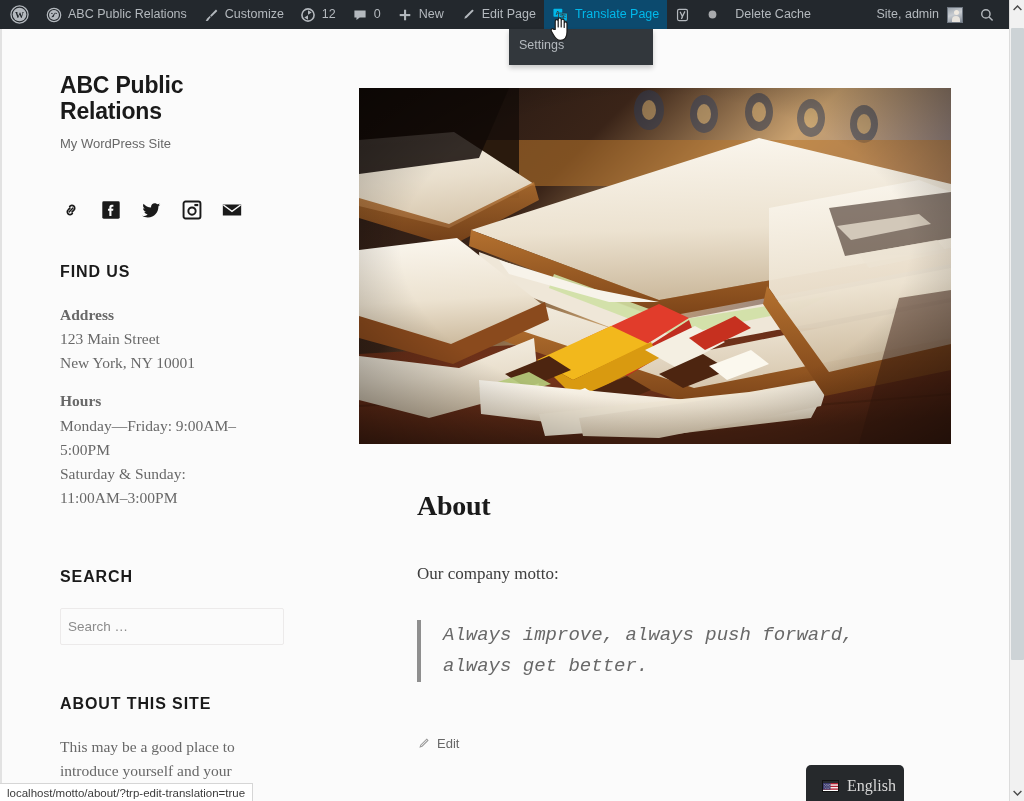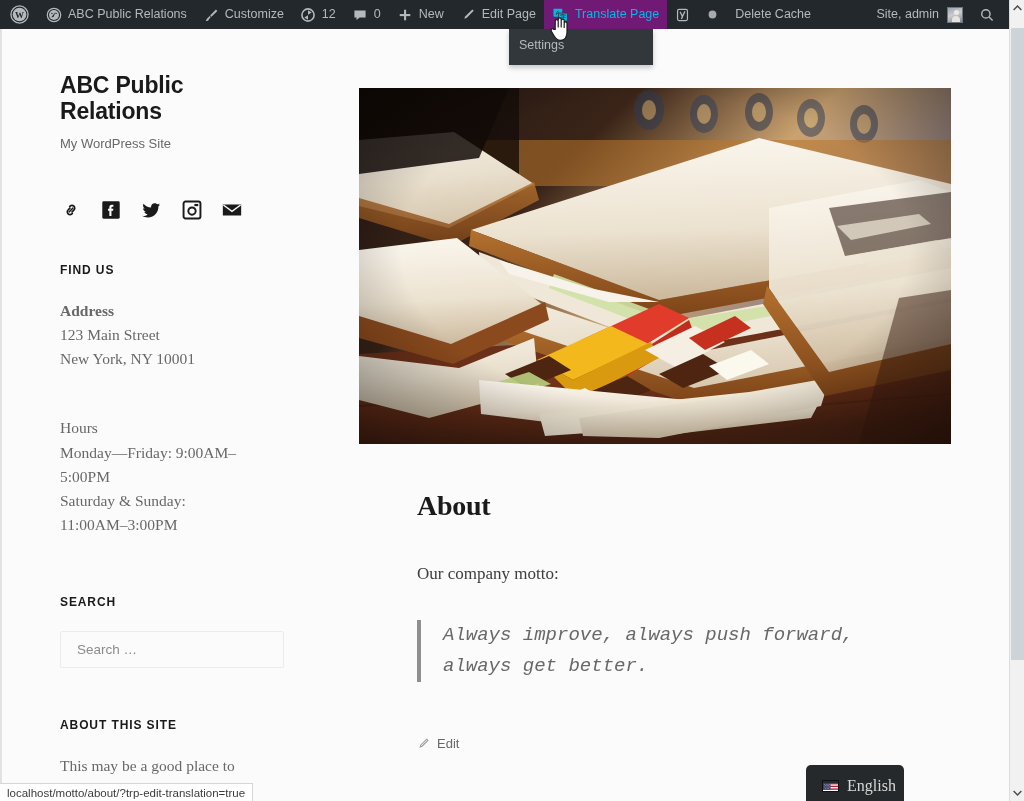--- a/index.html
+++ b/index.html
@@ -41,21 +41,21 @@
     gap: 6px;
     color: #b4b9be;
     white-space: nowrap;
     cursor: pointer;
   }
   .ab-item .ab-label { line-height: 1; }
   .ab-wplogo { padding: 0 9px 0 10px; }
   .ab-spacer { flex: 1 1 auto; }
 
   .ab-translate {
-    background: #701a75;
+    background: #0c4a6e;
     color: #00b9eb;
     position: relative;
   }
   .ab-translate .ab-label { color: #00b9eb; }
 
   #translate-dropdown {
     position: absolute;
     top: 29px;
     left: 509px;
     width: 144px;
@@ -144,21 +144,21 @@
   .social-row {
     margin-top: 48px;
     display: flex;
     align-items: center;
     gap: 18px;
   }
   .social-row a { color: #1a1a1a; display: block; line-height: 0; }
 
   .widget { margin-top: 42px; }
   .widget-title {
-    font-size: 12px;
+    font-size: 16px;
     font-weight: bold;
     letter-spacing: 0.9px;
     color: #1a1a1a;
     text-transform: uppercase;
     margin: 0 0 22px 0;
     font-family: "Liberation Sans", sans-serif;
   }
   .txt-serif {
     font-family: "Liberation Serif", serif;
     font-size: 15.5px;
@@ -166,21 +166,21 @@
     color: #686868;
   }
   .block-gap { height: 14px; }
 
   #searchfield {
     width: 224px;
     height: 37px;
     background: #fbfbfb;
     border: 1px solid #eceaea;
     border-radius: 2px;
-    padding: 0 16px;
+    padding: 0 7px;
     font-family: "Liberation Sans", sans-serif;
     font-size: 13.5px;
     color: #888;
     outline: none;
   }
   #searchfield::placeholder { color: #8b8b8b; }
 
   
   #main {
     position: absolute;
@@ -498,21 +498,21 @@
 
       <div class="widget">
         <div class="widget-title">FIND US</div>
         <div class="txt-serif">
           <div style="font-weight:bold;">Address</div>
           <div>123 Main Street</div>
           <div>New York, NY 10001</div>
         </div>
         <div class="block-gap"></div>
         <div class="txt-serif">
-          <div style="font-weight:normal;margin-top:31px;">Hours</div>
+          <div style="font-weight:bold;">Hours</div>
           <div style="width:180px;font-family:Liberation Serif, serif;">Monday—Friday: 9:00AM–5:00PM</div>
           <div style="width:180px;">Saturday &amp; Sunday: 11:00AM–3:00PM</div>
         </div>
       </div>
 
       <div class="widget" style="margin-top:58px;">
         <div class="widget-title">SEARCH</div>
         <input id="searchfield" type="text" placeholder="Search …" style="">
       </div>
 

